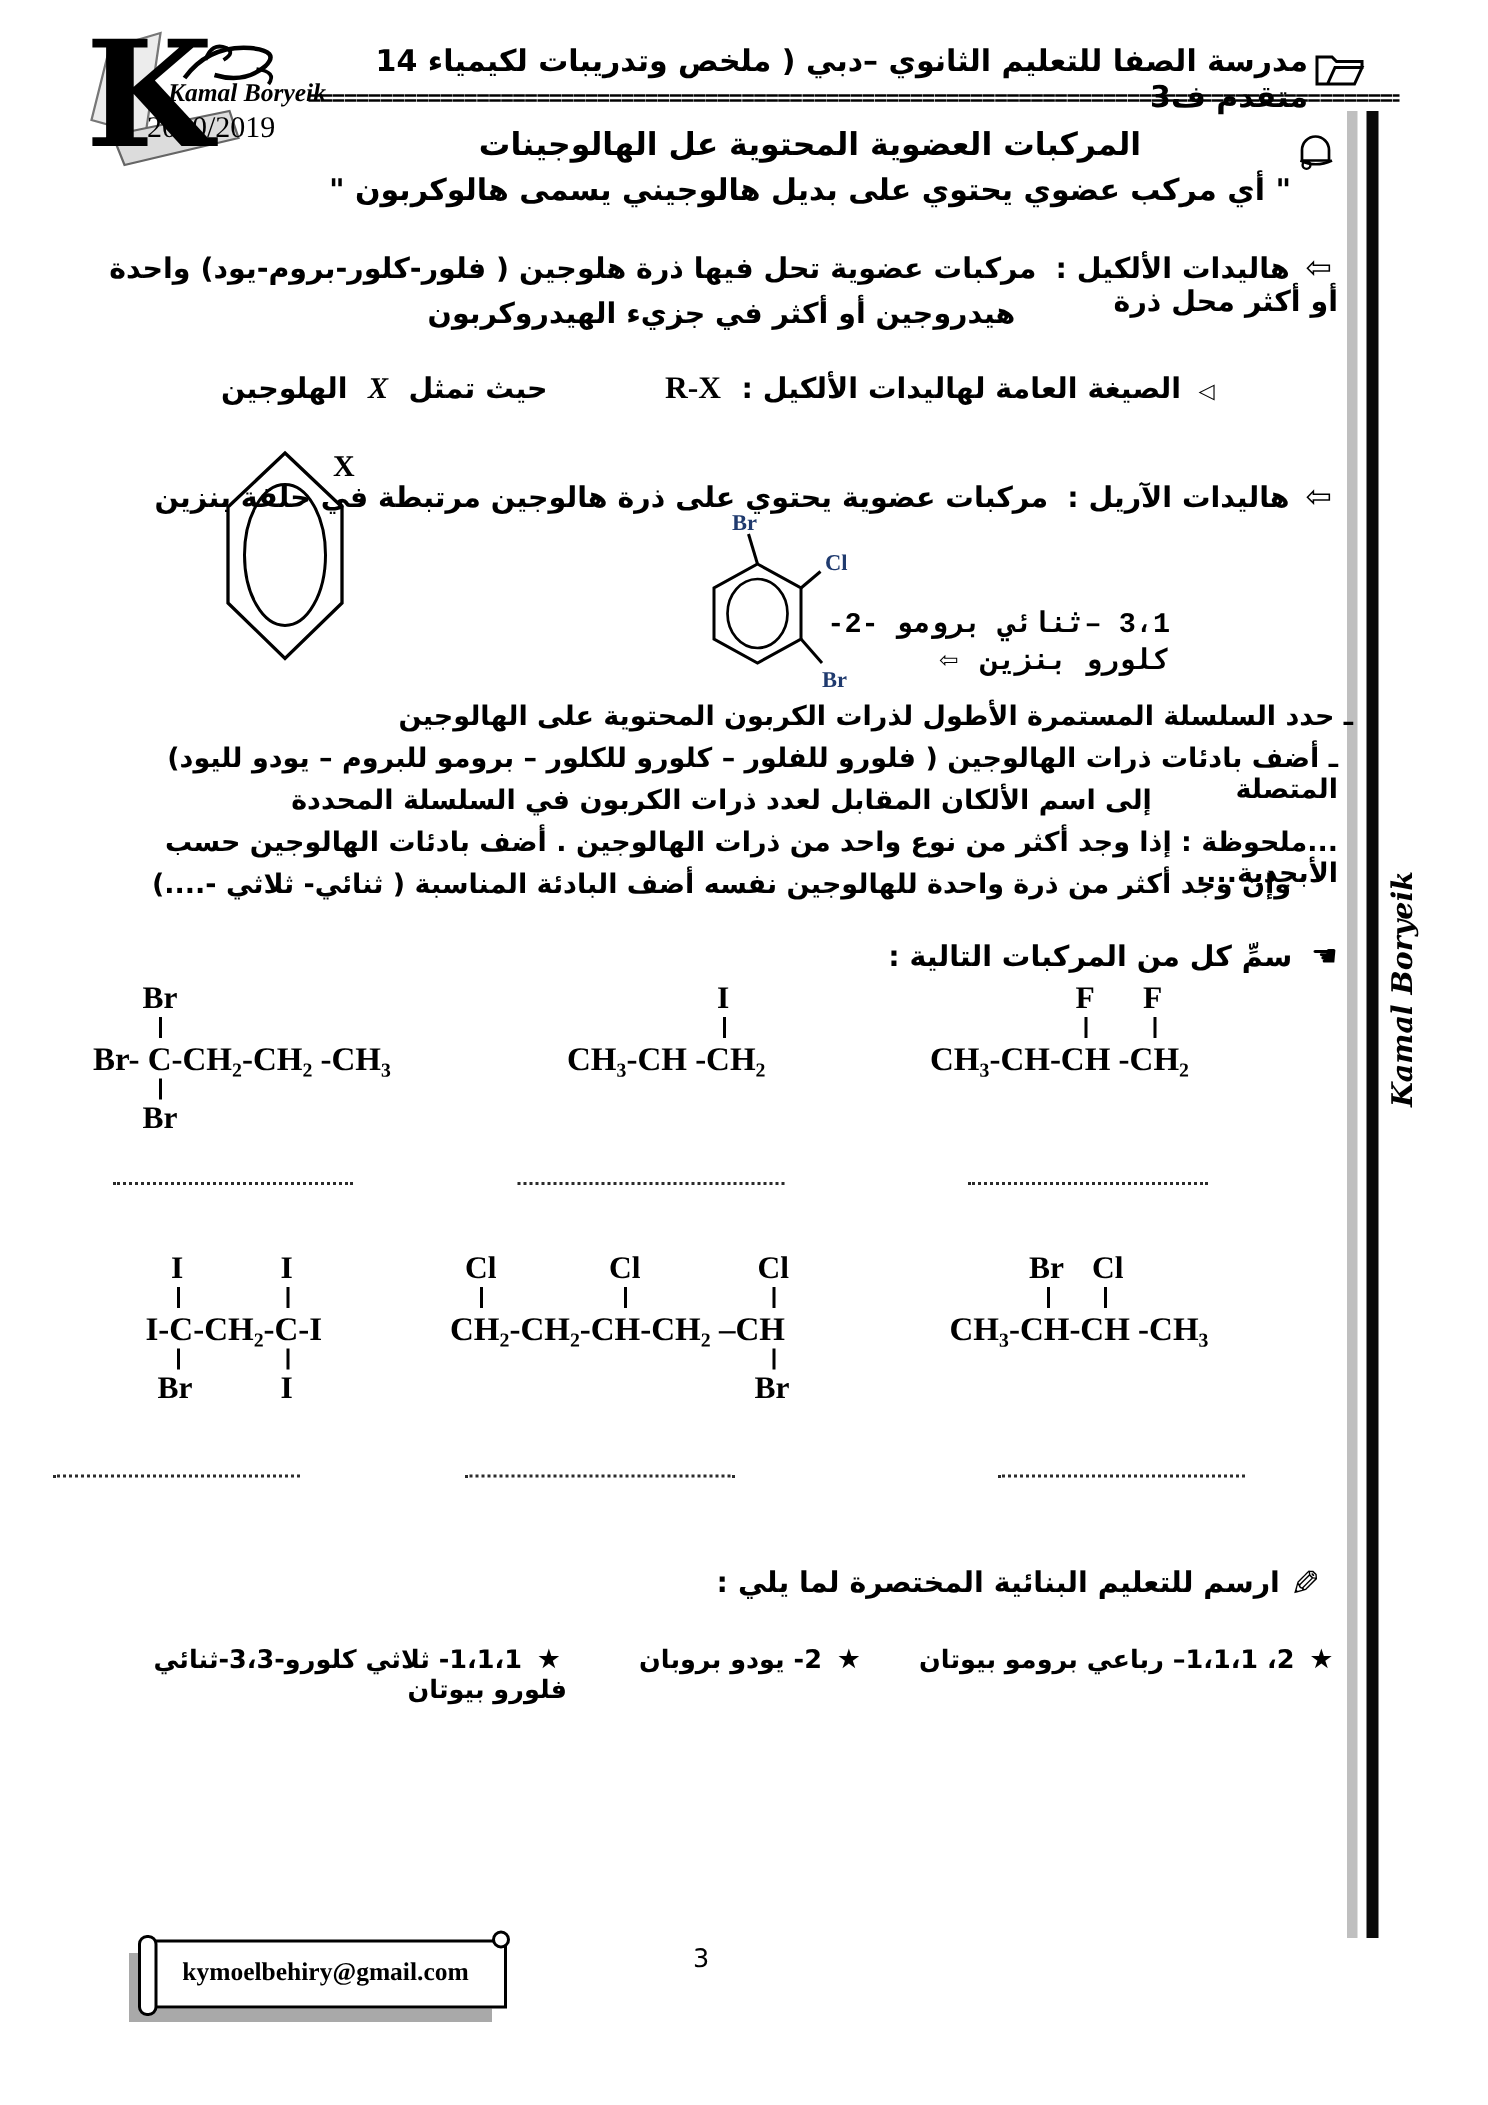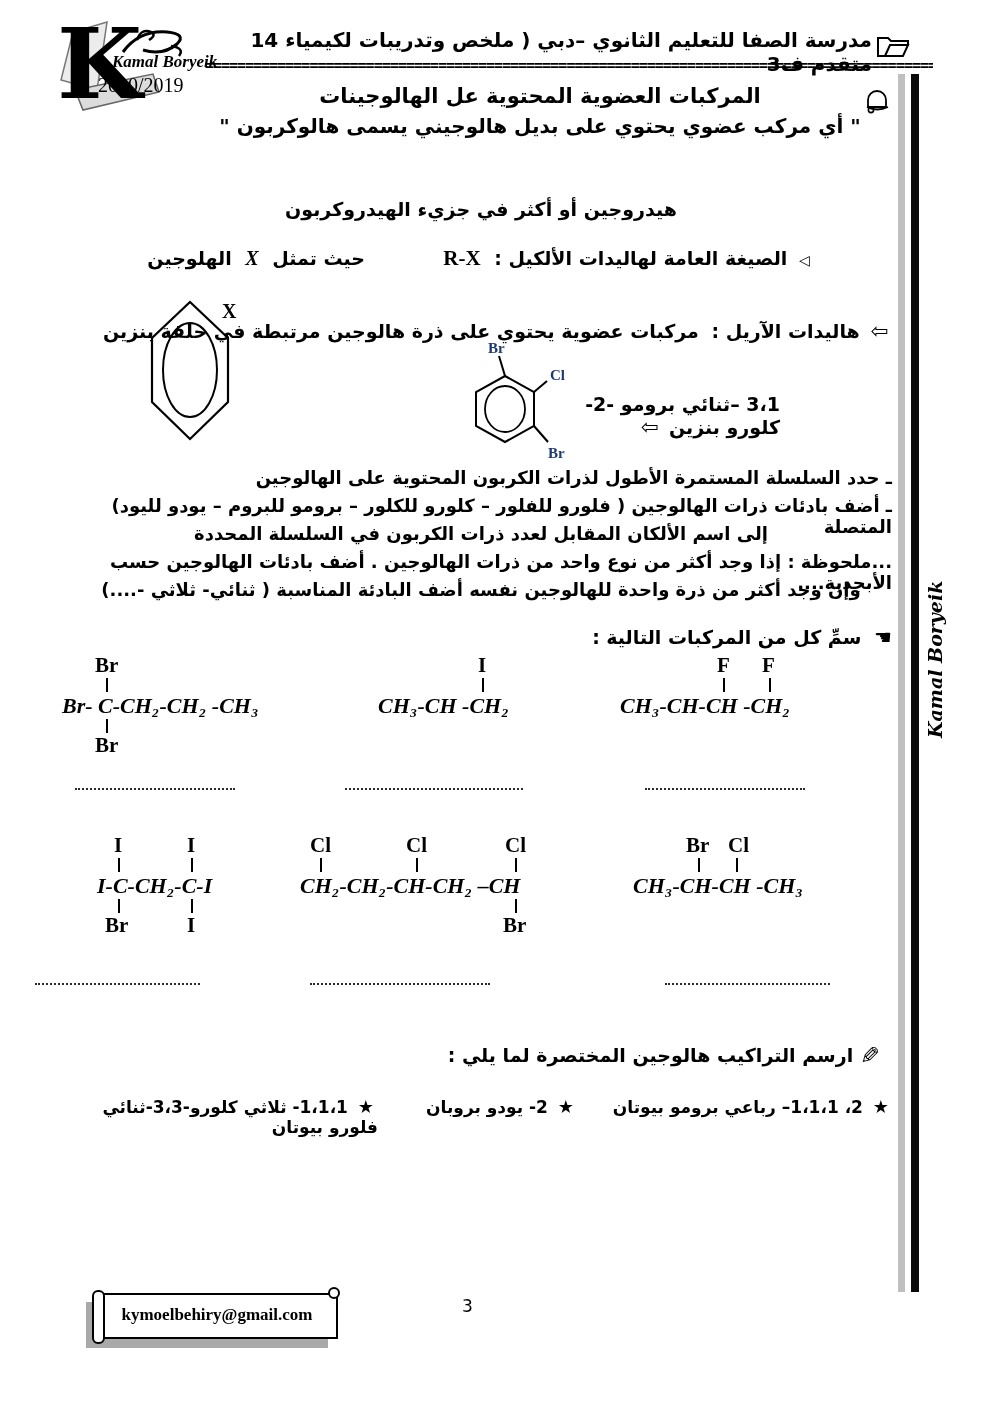--- a/index.html
+++ b/index.html
@@ -7,21 +7,21 @@
         font-family:"DejaVu Sans",sans-serif;color:#000;}
   .abs{position:absolute;}
   .ar{font-family:"DejaVu Sans",sans-serif;font-weight:bold;direction:rtl;unicode-bidi:embed;}
   .lat{font-family:"Liberation Serif","DejaVu Serif",serif;font-weight:bold;}
   .chem{font-family:"Liberation Serif","DejaVu Serif",serif;font-weight:bold;white-space:nowrap;}
   .center{text-align:center;}
   .right{text-align:right;}
   .bond{position:absolute;width:2px;height:14px;background:#000;}
   .dotline{position:absolute;height:0;border-bottom:2px dotted #2b2b2b;}
   .struct{position:absolute;}
-  .struct .chain{position:absolute;top:40px;left:0;font-size:22px;font-style:italic;}
+  .struct .chain{position:absolute;top:40px;left:0;font-size:22px;}
   .struct .lbl{position:absolute;font-size:21px;font-family:"Liberation Serif","DejaVu Serif",serif;font-weight:bold;}
   .icon{display:inline-block;}
   .arrow-icon{font-size:21px;font-weight:normal;margin:0 4px;}
   .pointer-icon{font-size:14px;margin:0 5px;}
   .hook-icon{display:inline-block;width:21px;height:21px;border:2px solid #000;border-radius:50%;
              font-size:14px;line-height:19px;text-align:center;vertical-align:middle;margin-left:6px;
              font-family:"DejaVu Sans",sans-serif;}
   .hand-icon{font-size:20px;margin-left:6px;}
   .pencil-icon{font-size:24px;display:inline-block;transform:scaleX(-1);vertical-align:middle;}
   .star-icon{font-size:18px;margin:0 4px;}
@@ -73,20 +73,25 @@
   <div id="watermark">Kamal Boryeik</div>
 
   <svg class="abs" style="left:864px;top:88px;" width="27" height="31" viewBox="0 0 27 31">
     <path d="M13,3 a9,9 0 0 1 9,9 v7 h-18 v-7 a9,9 0 0 1 9,-9 z" fill="none" stroke="#000" stroke-width="1.8"></path>
     <path d="M3,19 q10,5 21,0" fill="none" stroke="#000" stroke-width="1.8"></path>
     <circle cx="7" cy="22" r="2.6" fill="none" stroke="#000" stroke-width="1.6"></circle>
   </svg>
   <div class="abs ar center" style="left:185px;top:84px;width:710px;font-size:21px;">المركبات العضوية المحتوية عل الهالوجينات</div>
   <div class="abs ar center" style="left:185px;top:114px;width:710px;font-size:20px;">" أي مركب عضوي يحتوي على بديل هالوجيني يسمى هالوكربون "</div>
 
+  <div class="abs ar right" style="left:70px;top:166px;width:822px;font-size:19px;">
+    <span class="icon arrow-icon">⇦</span>
+    <span>هاليدات الألكيل :</span>
+    <span style="margin-right:6px;">مركبات عضوية تحل فيها ذرة هلوجين ( فلور-كلور-بروم-يود) واحدة أو أكثر محل ذرة</span>
+  </div>
   <div class="abs ar center" style="left:70px;top:198px;width:822px;font-size:19px;">هيدروجين أو أكثر في جزيء الهيدروكربون</div>
 
   <div class="abs ar center" style="left:70px;top:246px;width:822px;font-size:19px;">
     <span class="icon pointer-icon">◁</span>
     <span>الصيغة العامة لهاليدات الألكيل :</span>
     <span dir="ltr" class="lat mx" style="font-size:21px;">R-X</span>
     <span class="gap"></span>
     <span>حيث تمثل</span>
     <span dir="ltr" class="lat mx" style="font-style:italic;font-size:20px;">X</span>
     <span>الهلوجين</span>
@@ -107,26 +112,26 @@
   <svg class="abs" style="left:448px;top:340px;" width="128" height="132" viewBox="0 0 128 132">
     <polygon points="57,36 86,52 86,86 57,102 28,86 28,52" fill="none" stroke="#000" stroke-width="2"></polygon>
     <ellipse cx="57" cy="69" rx="20" ry="23" fill="none" stroke="#000" stroke-width="1.8"></ellipse>
     <line x1="57" y1="36" x2="51" y2="16" stroke="#000" stroke-width="2"></line>
     <line x1="86" y1="52" x2="99" y2="41" stroke="#000" stroke-width="2"></line>
     <line x1="86" y1="86" x2="100" y2="102" stroke="#000" stroke-width="2"></line>
     <text x="40" y="13" class="bz-label">Br</text>
     <text x="102" y="40" class="bz-label">Cl</text>
     <text x="100" y="118" class="bz-label">Br</text>
   </svg>
-  <div class="abs ar right" style="left:540px;top:393px;width:240px;font-size:19px;">
+  <div class="abs ar right" style="left:540px;top:404px;width:240px;font-size:19px;font-family:Liberation Mono, monospace;">
     <span dir="ltr">3،1</span><span> –ثنائي برومو -2- كلورو بنزين</span>
     <span class="icon arrow-icon">⇦</span>
   </div>
 
-  <div class="abs ar right" style="left:70px;top:467px;width:822px;font-size:18px;">ـ حدد السلسلة المستمرة الأطول لذرات الكربون المحتوية على الهالوجين</div>
+  <div class="abs ar right" style="left:80px;top:467px;width:822px;font-size:18px;">ـ حدد السلسلة المستمرة الأطول لذرات الكربون المحتوية على الهالوجين</div>
   <div class="abs ar right" style="left:70px;top:495px;width:822px;font-size:18px;">ـ أضف بادئات ذرات الهالوجين ( فلورو للفلور – كلورو للكلور – برومو للبروم – يودو لليود) المتصلة</div>
   <div class="abs ar center" style="left:70px;top:523px;width:822px;font-size:18px;">إلى اسم الألكان المقابل لعدد ذرات الكربون في السلسلة المحددة</div>
   <div class="abs ar right" style="left:70px;top:551px;width:822px;font-size:18px;">...ملحوظة : إذا وجد أكثر من نوع واحد من ذرات الهالوجين . أضف بادئات الهالوجين حسب الأبجدية....</div>
   <div class="abs ar center" style="left:70px;top:579px;width:822px;font-size:18px;">وإن وجد أكثر من ذرة واحدة للهالوجين نفسه أضف البادئة المناسبة ( ثنائي- ثلاثي -....)</div>
 
   <div class="abs ar right" style="left:70px;top:625px;width:822px;font-size:19px;">
     <span class="icon hand-icon">☚</span>
     <span>سمِّ كل من المركبات التالية :</span>
   </div>
 
@@ -187,21 +192,21 @@
     <div class="bond" style="left:103px;top:25px;"></div>
     <span class="chem chain">CH₃-CH-CH -CH₃</span>
   </div>
 
   <div class="dotline" style="left:35px;top:983px;width:165px;"></div>
   <div class="dotline" style="left:310px;top:983px;width:180px;"></div>
   <div class="dotline" style="left:665px;top:983px;width:165px;"></div>
 
   <div class="abs ar right" style="left:70px;top:1042px;width:810px;font-size:19px;">
     <span class="icon pencil-icon">✎</span>
-    <span>ارسم التراكيب هالوجين المختصرة لما يلي :</span>
+    <span>ارسم للتعليم البنائية المختصرة لما يلي :</span>
   </div>
 
   <div class="abs ar right" style="left:598px;top:1096px;width:295px;font-size:17px;">
     <span class="icon star-icon">★</span>
     <span dir="ltr">1،1،1 ،2</span><span>– رباعي برومو بيوتان</span>
   </div>
   <div class="abs ar right" style="left:418px;top:1096px;width:160px;font-size:17px;">
     <span class="icon star-icon">★</span>
     <span dir="ltr">2</span><span>- يودو بروبان</span>
   </div>

